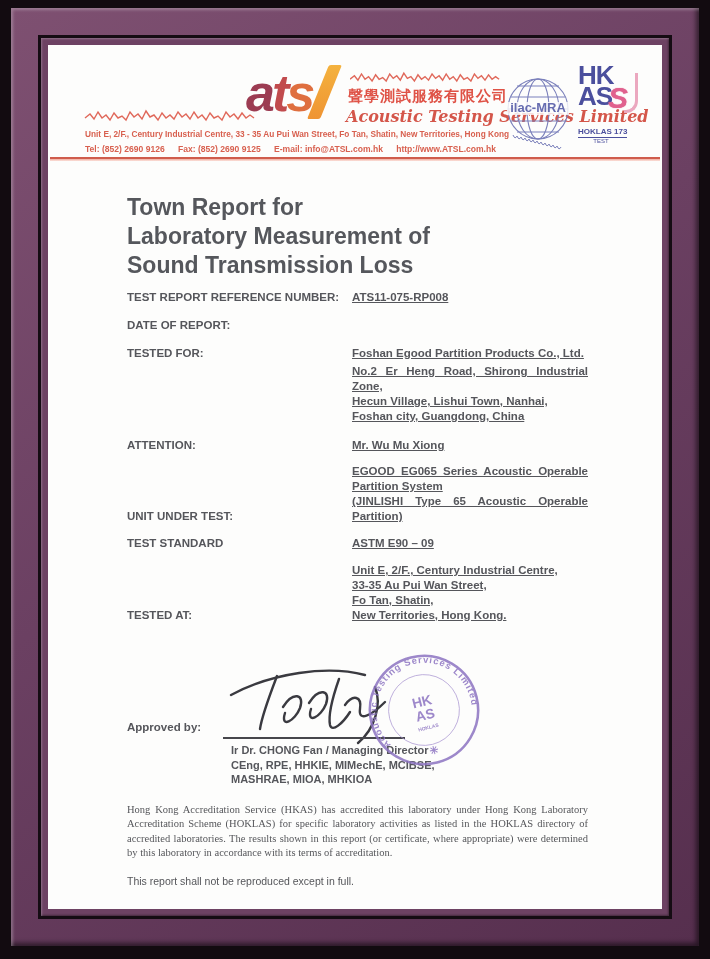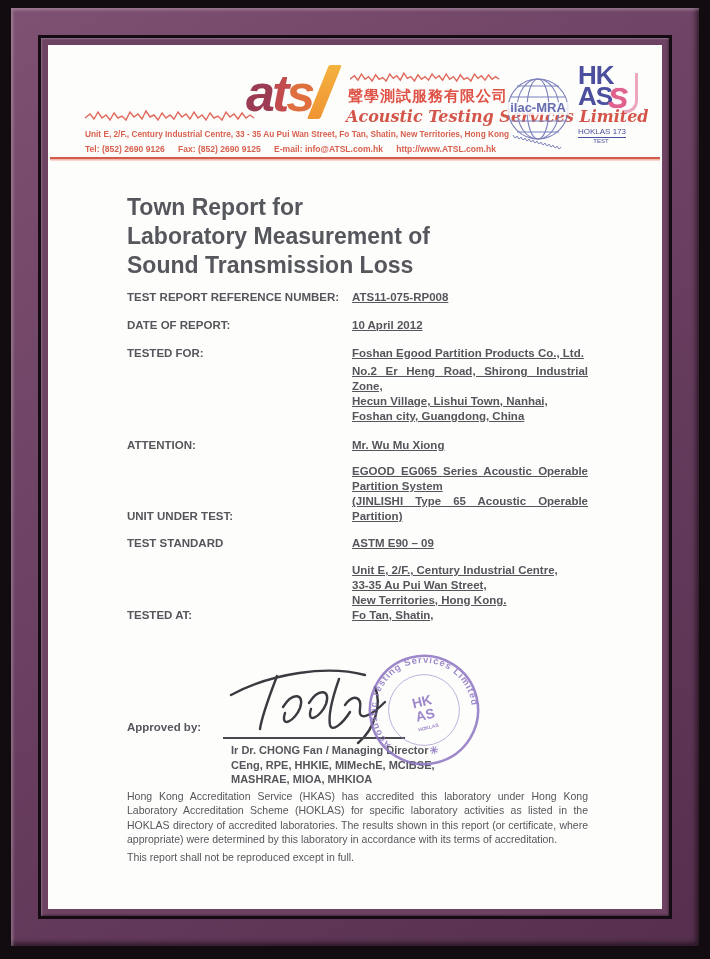--- a/index.html
+++ b/index.html
@@ -34,21 +34,21 @@
            white-space:nowrap; transform:scaleX(.92); transform-origin:left; }
   .addr2 { position:absolute; left:37px; top:99px; color:#d8604f; font-weight:bold; font-size:9px;
            white-space:nowrap; transform:scaleX(.95); transform-origin:left; display:flex; gap:14px; }
   .ilac { position:absolute; left:455px; top:24px; }
   .hkas { position:absolute; left:530px; top:20px; width:76px; }
   .hkas-letters { font-weight:900; font-size:26px; line-height:21px; letter-spacing:-1px; color:#4b4f9d; }
   .hkas-s { position:absolute; left:30px; top:16px; font-size:30px; font-style:italic; font-weight:bold;
             color:#e0618e; text-shadow:0 0 1px #e0618e; }
   .hkas-hook { position:absolute; left:46px; top:8px; width:14px; height:40px;
                border-right:3px solid #eba8bf; border-bottom:3px solid #eba8bf; border-radius:0 0 12px 0; }
-  .hkas-hoklas { margin-top:20px; font-size:8px; font-weight:normal; color:#4b4f9d;
+  .hkas-hoklas { margin-top:20px; font-size:8px; font-weight:bold; color:#4b4f9d;
                  border-bottom:1px solid #4b4f9d; display:inline-block; padding-bottom:1px; letter-spacing:0; }
   .hkas-test { font-size:6px; color:#4b4f9d; text-align:center; width:46px; }
   .rule { position:absolute; left:2px; right:2px; top:112px; height:4px;
           background:linear-gradient(180deg,#cf5c4c 0%, #cf5c4c 45%, #f2b0a3 55%, #fbe4de 100%); }
 
   
   .content { padding:0 74px 0 79px; }
   .title { margin-top:30px; font-size:23px; font-weight:bold; color:#55575c; line-height:29px; letter-spacing:0; }
 
   .frow { display:flex; align-items:flex-end; font-size:11.5px; font-weight:bold; color:#55565b; }
@@ -58,22 +58,22 @@
 
   
   .sigblock { position:relative; height:104px; margin-top:62px; font-weight:bold; }
   .approved { position:absolute; left:0; top:36px; font-size:11.5px; }
   .sigsvg { position:absolute; left:90px; top:-22px; }
   .sigline { position:absolute; left:96px; top:52px; width:182px; border-bottom:2px solid #47474c; }
   .signame { position:absolute; left:104px; top:58px; font-size:11px; line-height:14.5px; }
   .stamp { position:absolute; left:238px; top:-34px; opacity:.85; transform:rotate(-14deg); }
 
   
-  .acnote { font-size:10.5px; line-height:14.4px; text-align:justify; color:#55565a; }
-  .repnote { margin-top:4px; font-size:10.5px; color:#55565a; }
+  .acnote { margin-top:14px; font-size:10.5px; line-height:14.4px; text-align:justify; color:#55565a;font-family:Liberation Serif, serif; }
+  .repnote { margin-top:14px; font-size:10.5px; color:#55565a; }
 </style>
 </head>
 <body>
 
 <div class="frame-outer">
  <div class="frame-band">
   <div class="frame-groove">
    <div class="frame-inner">
     <div class="page">
 
@@ -141,23 +141,20 @@
 
         <div class="frow" style="margin-top:10px">
           <div class="flabel">TEST REPORT REFERENCE NUMBER:</div>
           <div class="fvalue">
                   <div class="fline">ATS11-075-RP008</div>
                 </div>
         </div>
 
         <div class="frow" style="margin-top:13px">
           <div class="flabel">DATE OF REPORT:</div>
-          <div class="fvalue">
-                  <div class="fline">10 April 2012</div>
-                </div>
         </div>
 
         <div class="frow" style="margin-top:13px">
           <div class="flabel">TESTED FOR:</div>
           <div class="fvalue">
                   <div class="fline">Foshan Egood Partition Products Co., Ltd.</div>
                 </div>
         </div>
 
         <div class="frow" style="margin-top:3px">
@@ -191,22 +188,22 @@
           <div class="fvalue">
                   <div class="fline">ASTM E90 – 09</div>
                 </div>
         </div>
 
         <div class="frow" style="margin-top:12px">
           <div class="flabel">TESTED AT:</div>
           <div class="fvalue">
             <div class="fline">Unit E, 2/F., Century Industrial Centre,</div>
             <div class="fline">33-35 Au Pui Wan Street,</div>
+            <div class="fline">Fo Tan, Shatin,</div>
             <div class="fline">New Territories, Hong Kong.</div>
-            <div class="fline">Fo Tan, Shatin,</div>
           </div>
         </div>
 
         <div class="sigblock">
           <svg class="sigsvg" width="190" height="86" viewBox="0 0 190 86">
             <g fill="none" stroke="#3a3a40" stroke-width="2.4" stroke-linecap="round">
               <path d="M14,32 C55,10 110,2 148,12"></path>
               <path d="M60,13 C52,34 45,52 43,66"></path>
               <path d="M66,44 c10,-16 22,-13 17,1 c-5,13 -20,21 -15,5"></path>
               <path d="M92,40 c10,-16 22,-13 17,1 c-5,13 -20,21 -15,5"></path>

